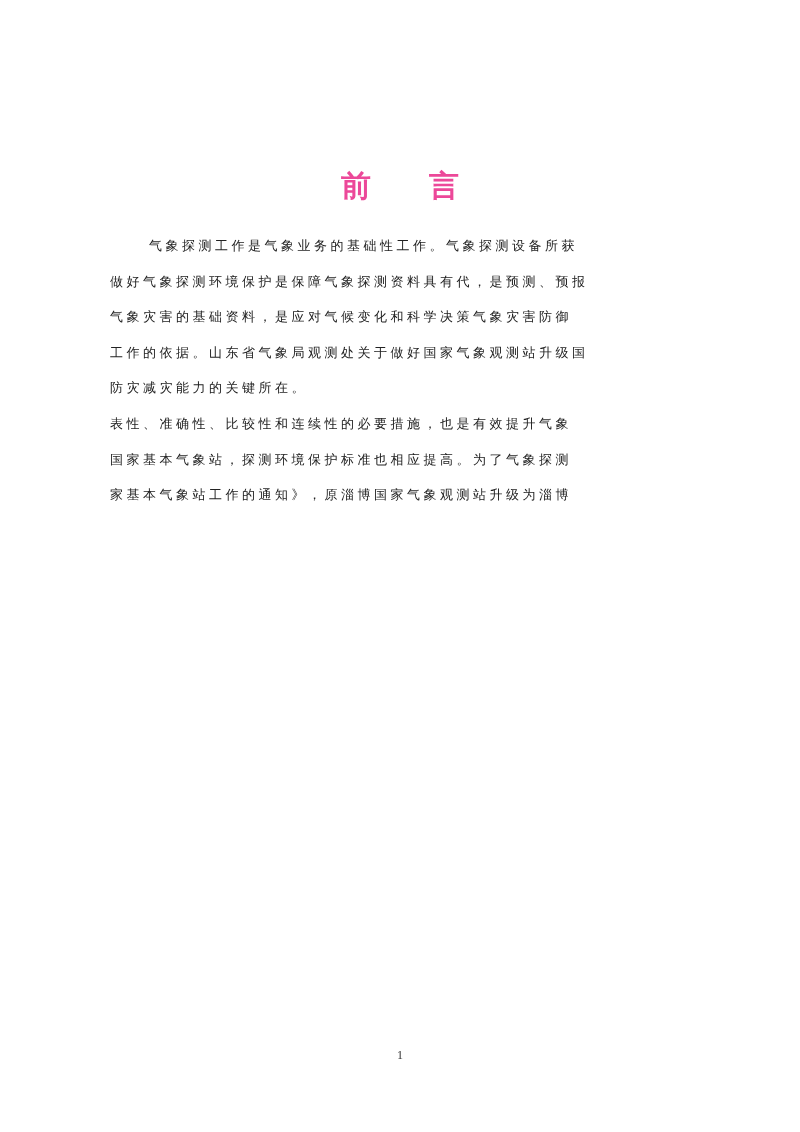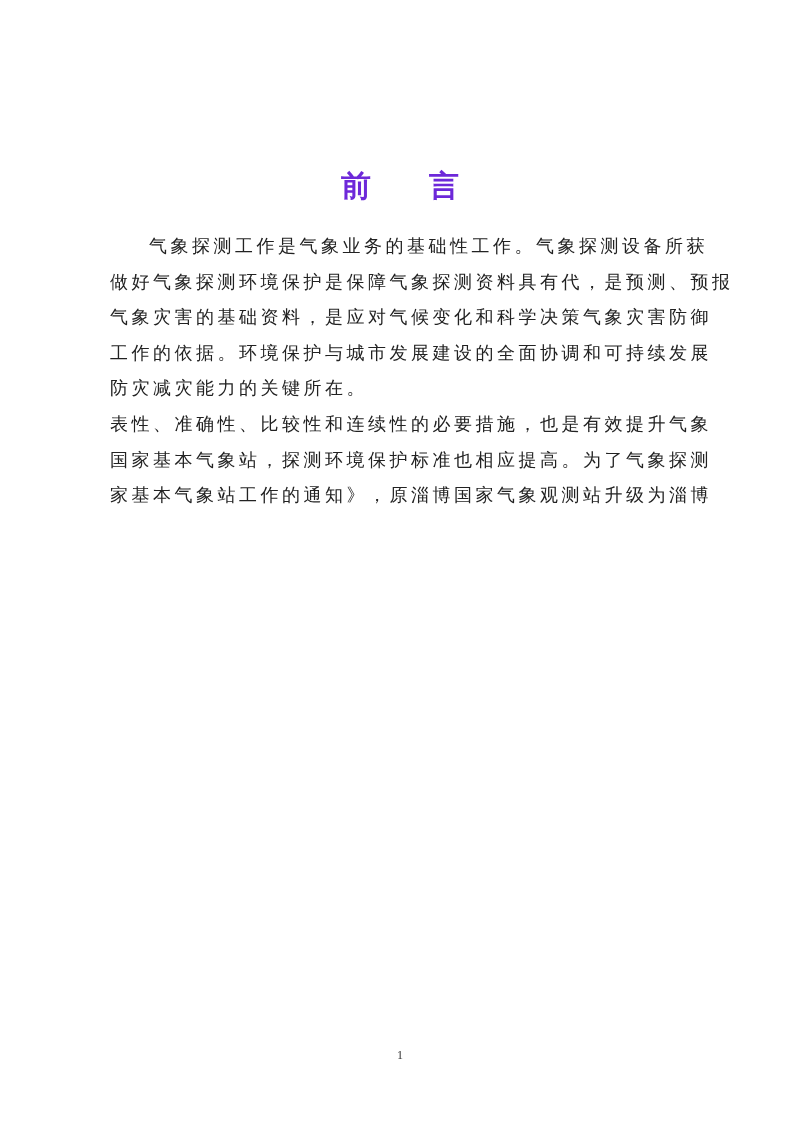--- a/index.html
+++ b/index.html
@@ -1,28 +1,28 @@
 <!DOCTYPE html>
 <html><head>
   <meta charset="utf-8">
   <style>
     html, body { margin: 0; padding: 0; background: #ffffff; }
     body { width: 800px; height: 1132px; position: relative; overflow: hidden; }
     .page { position: absolute; left: 0; top: 0; width: 800px; height: 1132px; background: #fff; }
     .title {
       position: absolute; left: 0; width: 800px; top: 166px; text-align: center;
       font-family: "DejaVu Serif", "Liberation Serif", serif; font-weight: bold;
-      font-size: 30px; color: #6d28d9; letter-spacing: 0;
+      font-size: 30px; color: #ec4899; letter-spacing: 0;
     }
     .title span { display: inline-block; }
     .title .gap { width: 58px; }
     .body {
       position: absolute; left: 110px; width: 590px; top: 228px;
       font-family: "DejaVu Sans", "Liberation Sans", sans-serif;
-      font-size: 18px; color: #222; line-height: 35.6px;
+      font-size: 13px; color: #222; line-height: 35.6px;
     }
     .para { margin: 0; text-indent: 39px; text-align: justify; letter-spacing: 3.5px; }
     .line { display: block; white-space: nowrap; }
     .pagenum {
       position: absolute; left: 0; width: 800px; top: 1048px; text-align: center;
       font-family: "Liberation Serif", serif; font-size: 12px; color: #333;
     }
   </style>
 </head>
 <body>
@@ -30,21 +30,21 @@
 <div class="page">
   <div class="title">
     <span>前</span><span class="gap"></span><span>言</span>
   </div>
 
   <div class="body">
     <p class="para">
       <span class="line">气象探测工作是气象业务的基础性工作。气象探测设备所获</span>
       <span class="line" style="margin-left:-39px">做好气象探测环境保护是保障气象探测资料具有代，是预测、预报</span>
       <span class="line" style="margin-left:-39px">气象灾害的基础资料，是应对气候变化和科学决策气象灾害防御</span>
-      <span class="line" style="margin-left:-39px">工作的依据。环境保护与城市发展建设的全面协调和可持续发展</span>
+      <span class="line" style="margin-left:-39px">工作的依据。山东省气象局观测处关于做好国家气象观测站升级国</span>
       <span class="line" style="margin-left:-39px">防灾减灾能力的关键所在。</span>
       <span class="line" style="margin-left:-39px">表性、准确性、比较性和连续性的必要措施，也是有效提升气象</span>
     </p>
     <p class="para">
       <span class="line" style="margin-left:-39px">国家基本气象站，探测环境保护标准也相应提高。为了气象探测</span>
       <span class="line" style="margin-left:-39px">家基本气象站工作的通知》，原淄博国家气象观测站升级为淄博</span>
     </p>
   </div>
 
   <div class="pagenum">1</div>

